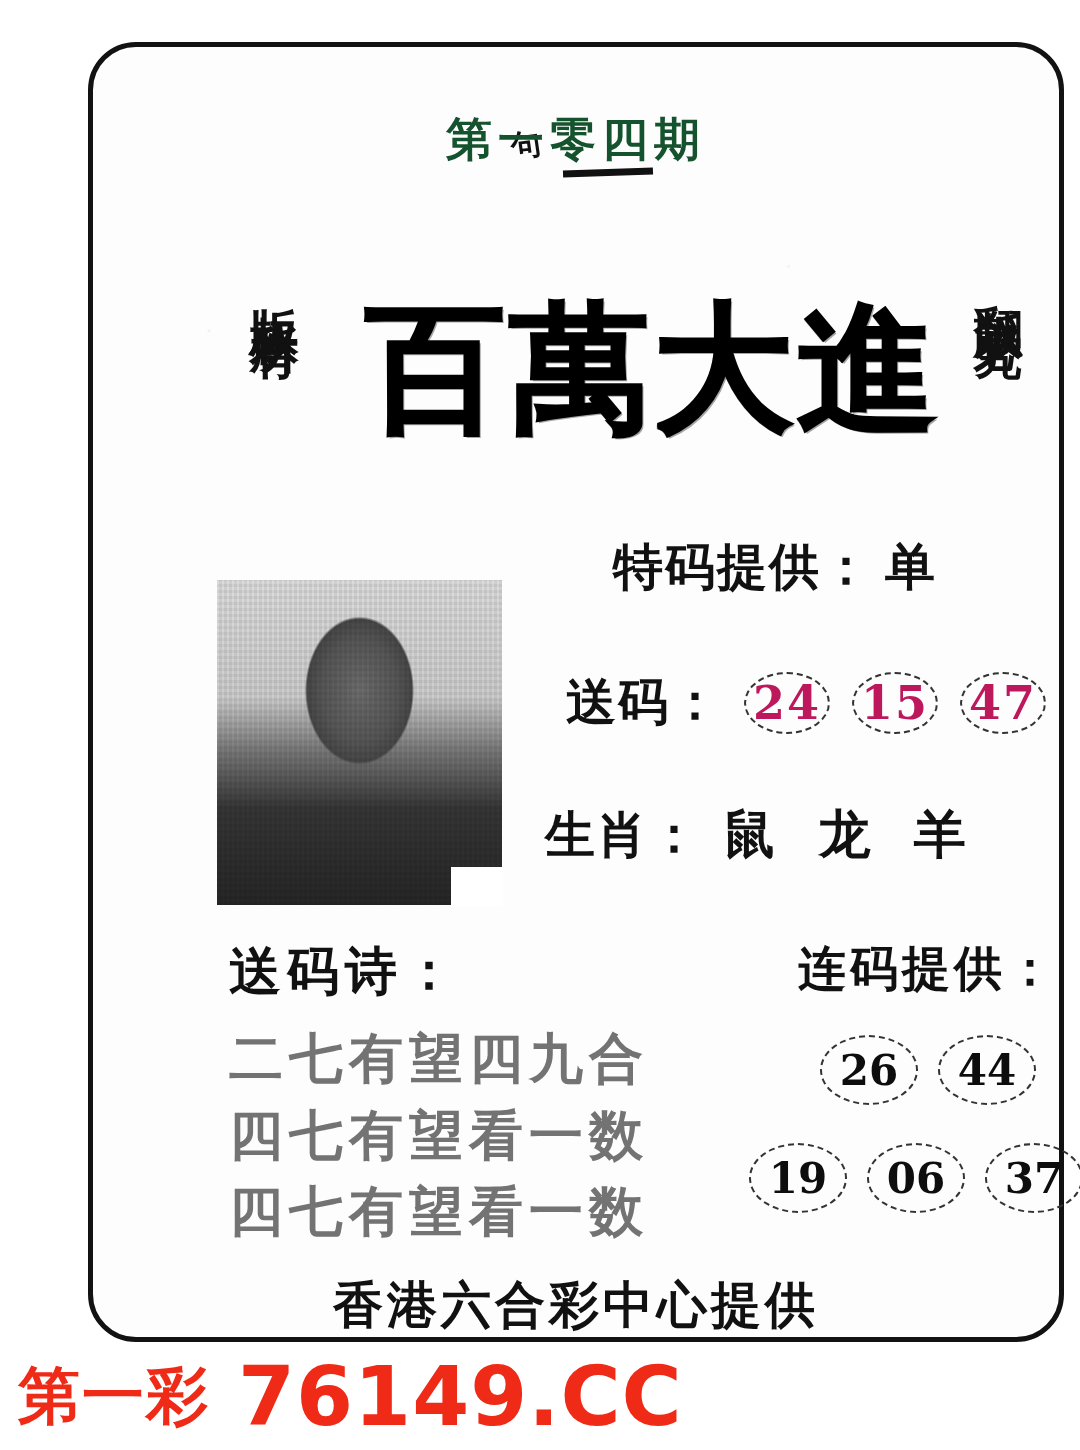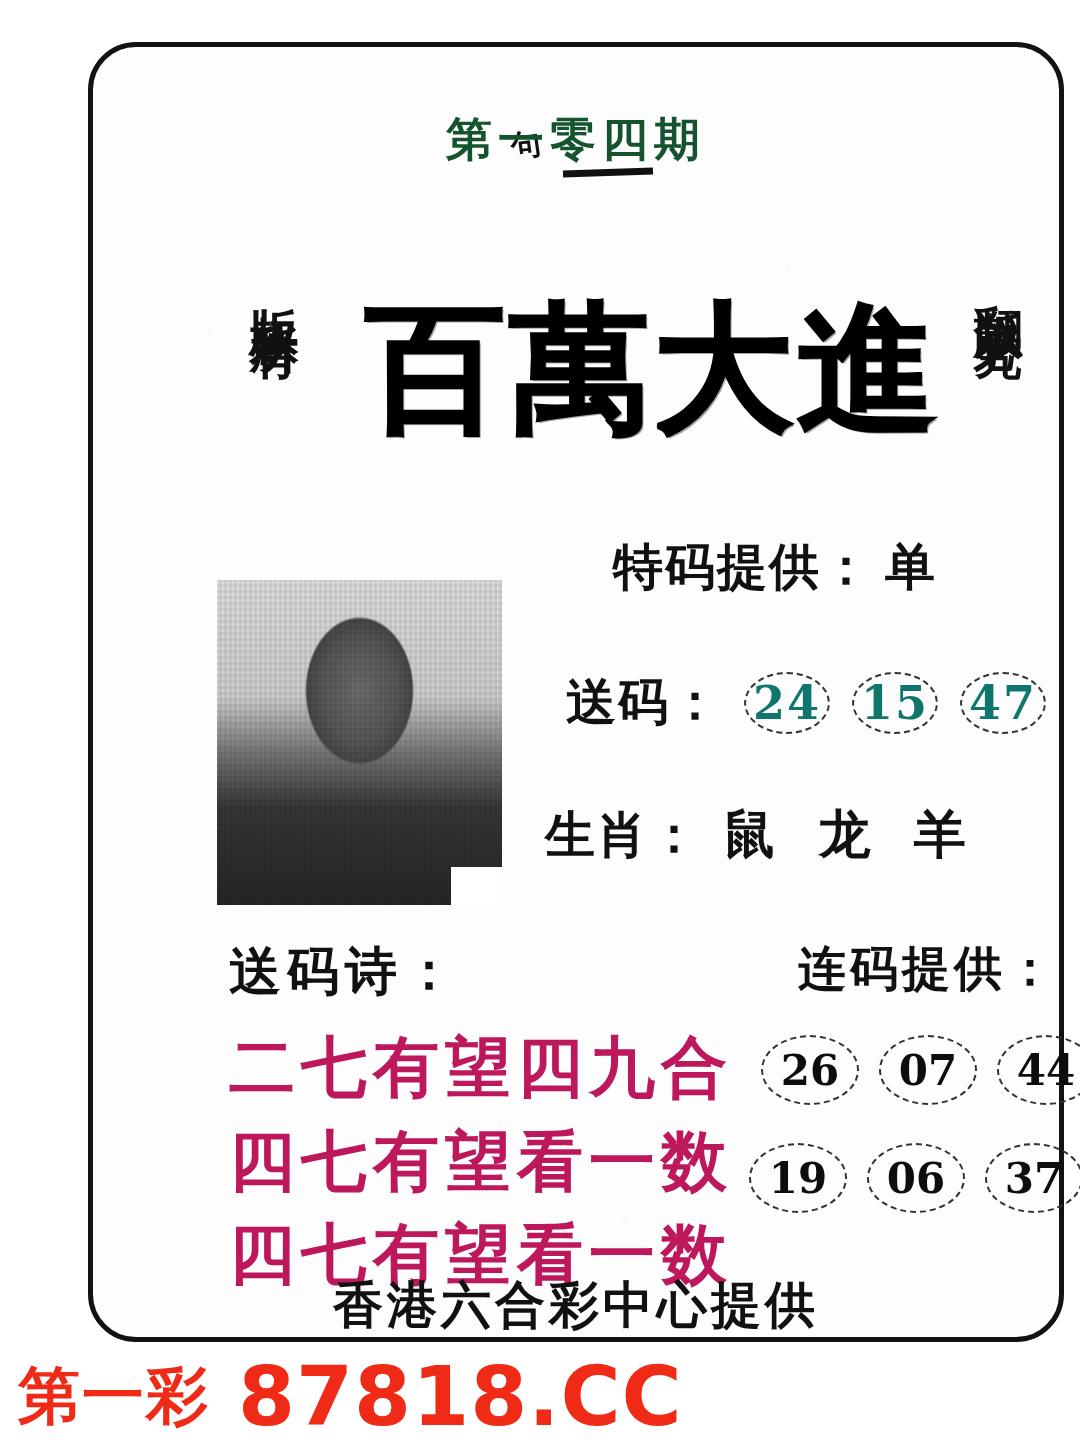--- a/index.html
+++ b/index.html
@@ -158,44 +158,44 @@
     width: 86px;
     height: 62px;
     margin-left: 22px;
     border: 2px dashed #333;
     border-radius: 50%;
     display: flex;
     align-items: center;
     justify-content: center;
     font-size: 46px;
     font-weight: 700;
-    color: #0f766e;
+    color: #be185d;
     font-family: "DejaVu Serif", serif;
     box-sizing: border-box;
   }
 
   
   #poem-block {
     position: absolute;
     left: 136px;
     top: 890px;
     width: 450px;
   }
   #poem-title {
     font-size: 52px;
     font-weight: 700;
     letter-spacing: 6px;
     color: #111;
     margin-bottom: 14px;
   }
   .poem-line {
-    font-size: 66px;
+    font-size: 54px;
     font-weight: 700;
     letter-spacing: 6px;
-    color: #be185d;
+    color: #737373;
     line-height: 1.42;
     white-space: nowrap;
   }
 
   
   #lian-block {
     position: absolute;
     left: 640px;
     top: 890px;
     width: 390px;
@@ -311,29 +311,28 @@
     <div id="poem-title" class="cn">送码诗：</div>
     <div class="poem-line cn">二七有望四九合</div>
     <div class="poem-line cn">四七有望看一数</div>
     <div class="poem-line cn">四七有望看一数</div>
   </div>
 
   <div id="lian-block">
     <div id="lian-title" class="cn">连码提供：</div>
     <div class="lian-row">
       <span class="lian-ball">26</span>
-      <span class="lian-ball">07</span>
       <span class="lian-ball">44</span>
     </div>
     <div class="lian-row second">
       <span class="lian-ball">19</span>
       <span class="lian-ball">06</span>
       <span class="lian-ball">37</span>
     </div>
   </div>
 
   <div id="card-footer" class="cn">香港六合彩中心提供</div>
 </div>
 
 <div id="banner">
   <span id="banner-brand" class="cn">第一彩</span>
-  <span id="banner-domain">87818.CC</span>
+  <span id="banner-domain">76149.CC</span>
 </div>
 
 </body></html>

